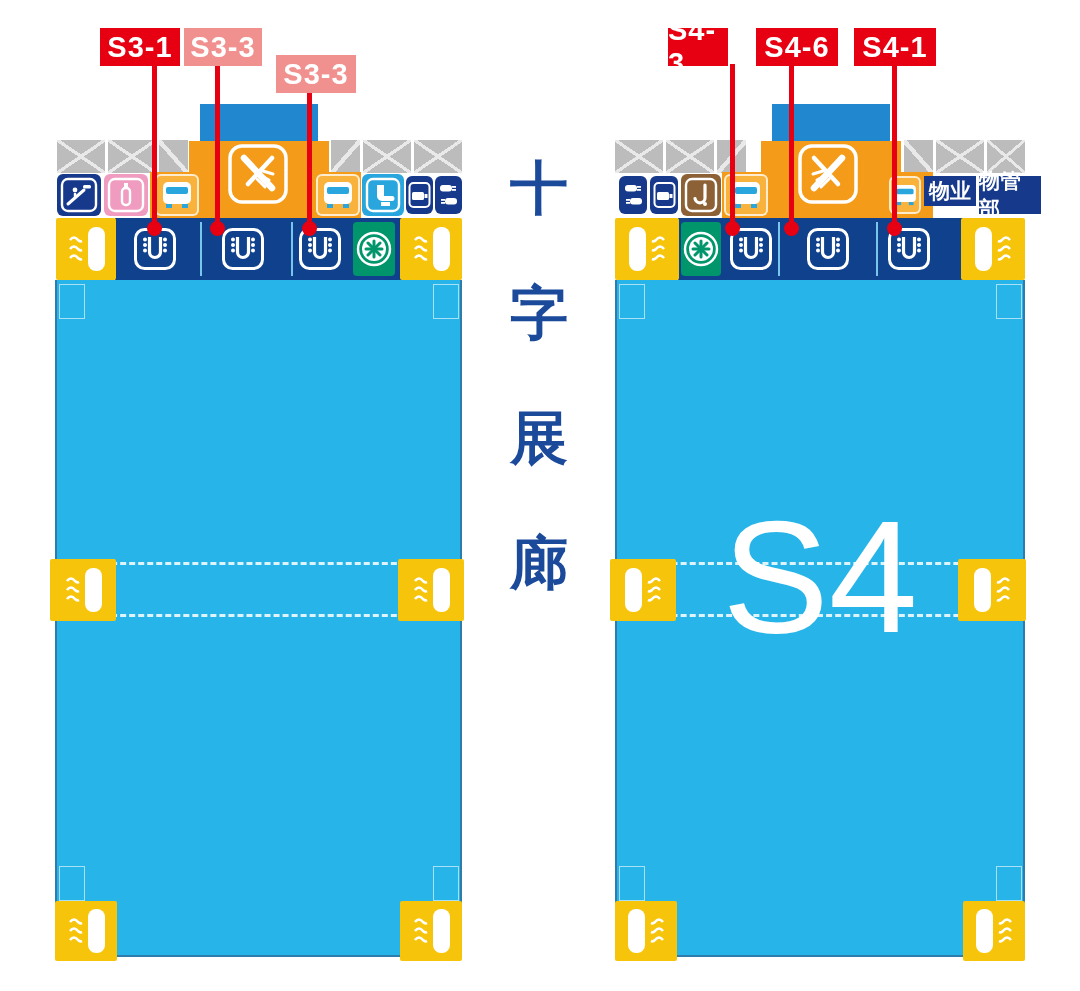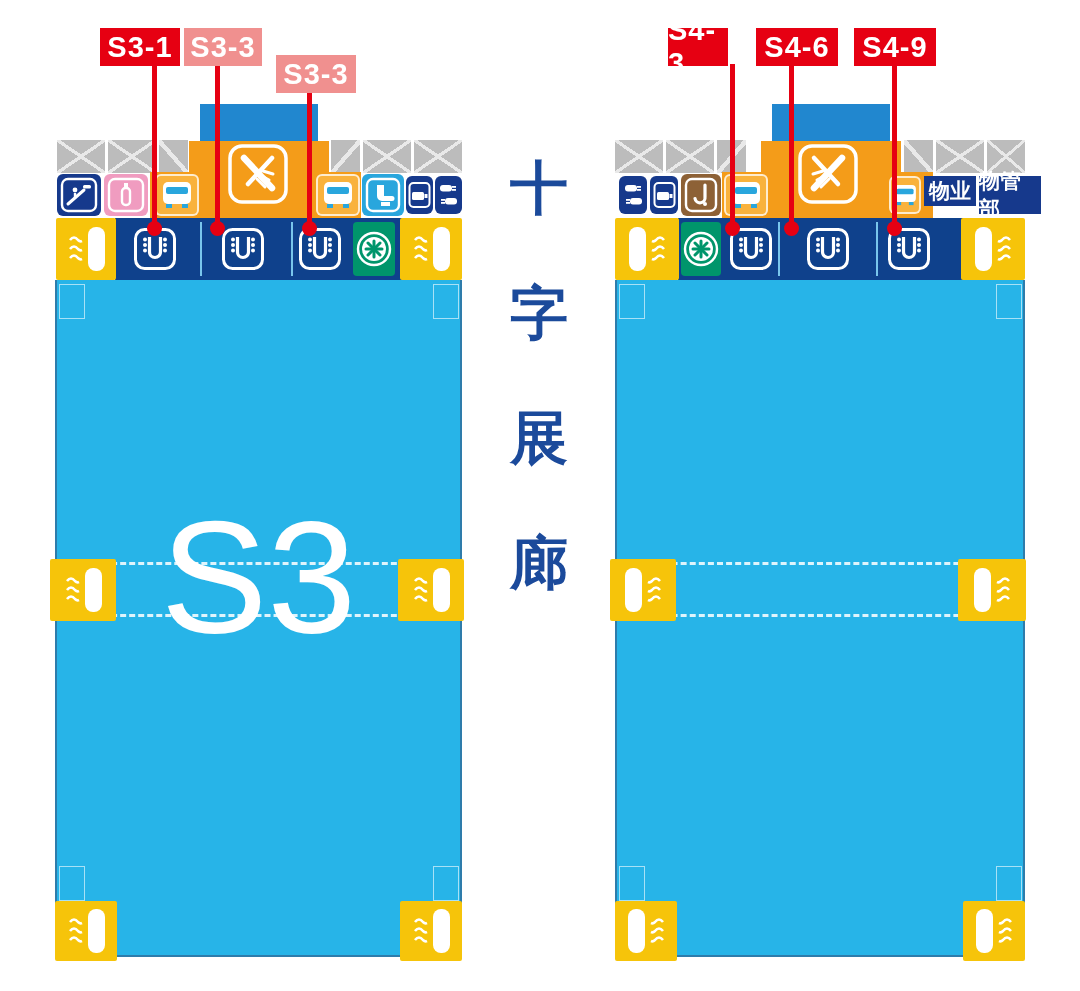--- a/index.html
+++ b/index.html
@@ -46,21 +46,21 @@
 </head>
 <body>
 
 <div class="stage">
 
   <div class="callout solid" style="left:100px;width:80px;">S3-1</div>
   <div class="callout light" style="left:184px;width:78px;">S3-3</div>
   <div class="callout light" style="left:276px;width:80px;margin-top:27px;">S3-3</div>
   <div class="callout solid" style="left:668px;width:60px;">S4-3</div>
   <div class="callout solid" style="left:756px;width:82px;">S4-6</div>
-  <div class="callout solid" style="left:854px;width:82px;">S4-9</div>
+  <div class="callout solid" style="left:854px;width:82px;">S4-1</div>
 
   <div class="pline" style="left:152px;"></div>
   <div class="pline" style="left:215px;"></div>
   <div class="pline" style="left:307px;"></div>
   <div class="pline" style="left:730px;"></div>
   <div class="pline" style="left:789px;"></div>
   <div class="pline" style="left:892px;"></div>
   <div class="pdot" style="left:147px;"></div>
   <div class="pdot" style="left:210px;"></div>
   <div class="pdot" style="left:302px;"></div>
@@ -236,21 +236,20 @@
     <span class="ybar"></span>
   </div>
 
   <div class="hall" style="left:55px;top:280px;width:407px;height:677px;"></div>
   <div class="cornerrect" style="left:59px;top:284px;"></div>
   <div class="cornerrect" style="left:433px;top:284px;"></div>
   <div class="cornerrect" style="left:59px;top:866px;"></div>
   <div class="cornerrect" style="left:433px;top:866px;"></div>
   <div class="dash" style="left:57px;top:562px;width:403px;"></div>
   <div class="dash" style="left:57px;top:614px;width:403px;"></div>
-  <div class="hallname" style="left:55px;top:497px;width:407px;">S3</div>
 
   <div class="yblock" style="left:50px;top:559px;width:66px;height:62px;">
     <span>
         <svg width="16" height="34" viewBox="0 0 16 34">
           <g fill="none" stroke="#fff" stroke-width="2.6">
             <path d="M2 8 q4 -5 8 0 q2 2 4 1"></path>
             <path d="M2 17 q4 -5 8 0 q2 2 4 1"></path>
             <path d="M2 26 q4 -5 8 0 q2 2 4 1"></path>
           </g>
         </svg>
@@ -440,20 +439,21 @@
       </span>
   </div>
 
   <div class="hall" style="left:615px;top:280px;width:410px;height:677px;"></div>
   <div class="cornerrect" style="left:619px;top:284px;"></div>
   <div class="cornerrect" style="left:996px;top:284px;"></div>
   <div class="cornerrect" style="left:619px;top:866px;"></div>
   <div class="cornerrect" style="left:996px;top:866px;"></div>
   <div class="dash" style="left:617px;top:562px;width:406px;"></div>
   <div class="dash" style="left:617px;top:614px;width:406px;"></div>
+  <div class="hallname" style="left:615px;top:497px;width:410px;">S4</div>
 
   <div class="yblock" style="left:610px;top:559px;width:66px;height:62px;">
     <span class="ybar"></span>
     <span>
         <svg width="16" height="34" viewBox="0 0 16 34">
           <g fill="none" stroke="#fff" stroke-width="2.6">
             <path d="M14 8 q-4 -5 -8 0 q-2 2 -4 1"></path>
             <path d="M14 17 q-4 -5 -8 0 q-2 2 -4 1"></path>
             <path d="M14 26 q-4 -5 -8 0 q-2 2 -4 1"></path>
           </g>

